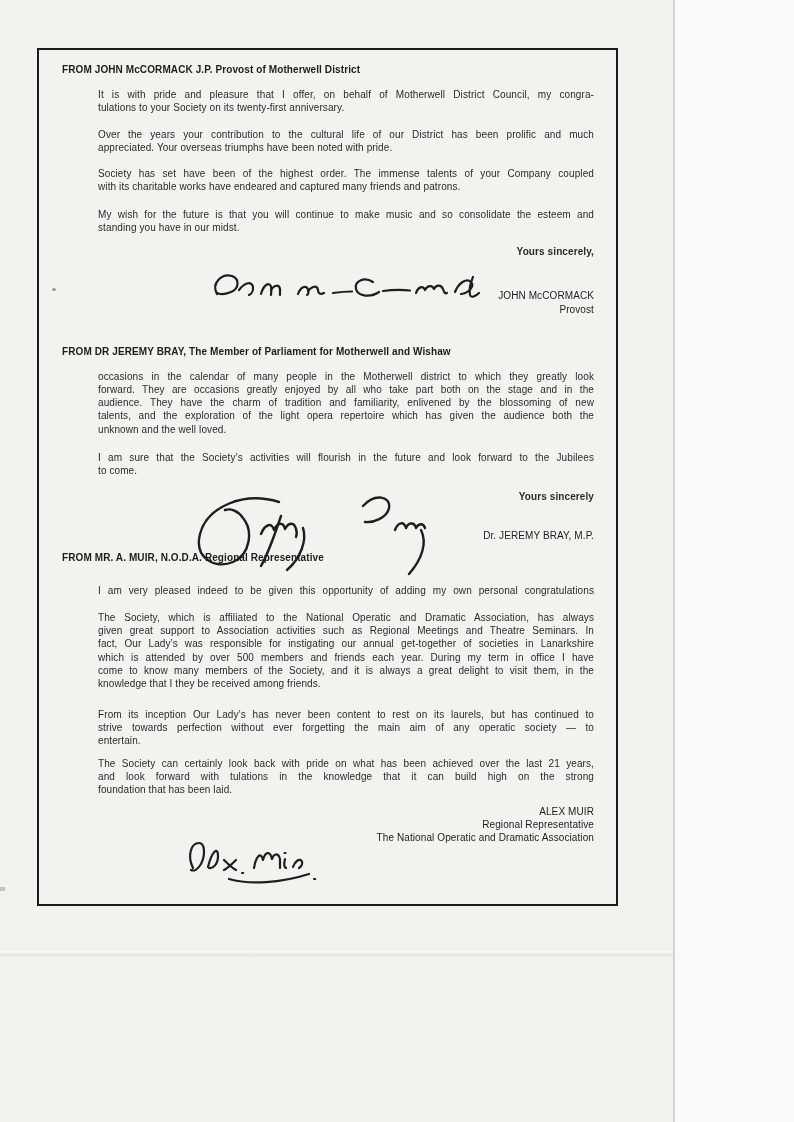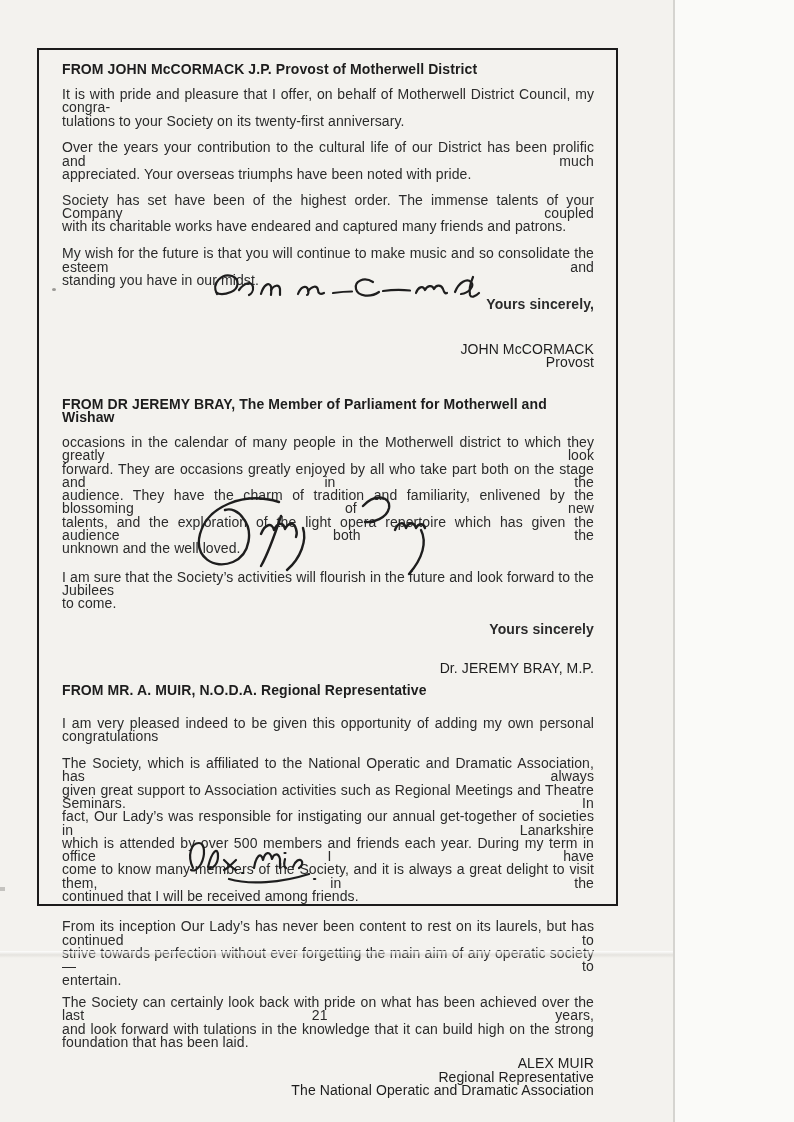--- a/index.html
+++ b/index.html
@@ -21,25 +21,25 @@
     background:#83827e;border-radius:50%;opacity:.8;
   }
   .edge-dash{
     position:absolute;left:0;top:887px;width:5px;height:4px;
     background:#a5a4a0;opacity:.6;
   }
   .frame{
     position:absolute;left:37px;top:48px;width:581px;height:858px;
     border:2px solid #1b1b1b;box-sizing:border-box;
     padding:0 22px 0 23px;
-    font-size:14px;line-height:13.3px;color:#2b2b2b;letter-spacing:.1px;
+    font-size:10px;line-height:13.3px;color:#2b2b2b;letter-spacing:.1px;
   }
   .letter{display:contents;}
   .lheading{font-weight:bold;color:#1d1d1d;}
-  .tline{line-height:13.3px;}
+  .tline{line-height:13.3px;margin-left:36px;}
   .jpara .tline{text-align:justify;text-align-last:justify;}
   .jpara .tline.last{text-align-last:left;}
   .rline{text-align:right;font-weight:bold;}
   .rblock{text-align:right;font-weight:normal;color:#1d1d1d;}
   .sig{position:absolute;}
   .sig path{fill:none;stroke:#1e1e1e;stroke-linecap:round;stroke-linejoin:round;}
 </style>
 </head>
 <body>
 
@@ -93,21 +93,21 @@
     <div class="lheading" style="margin-top:8.7px">FROM MR. A. MUIR,  N.O.D.A. Regional Representative</div>
     <div class="jpara" style="margin-top:19.7px">
         <div class="tline">I am very pleased indeed to be given this opportunity of adding my own personal congratulations</div>
       </div>
     <div class="jpara" style="margin-top:13.4px">
         <div class="tline">The Society, which is affiliated to the National Operatic and Dramatic Association, has always</div>
         <div class="tline">given great support to Association activities such as Regional Meetings and Theatre Seminars. In</div>
         <div class="tline">fact, Our Lady’s was responsible for instigating our annual get-together of societies in Lanarkshire</div>
         <div class="tline">which is attended by over 500 members and friends each year. During my term in office I have</div>
         <div class="tline">come to know many members of the Society, and it is always a great delight to visit them, in the</div>
-        <div class="tline last">continued that I will be received among friends.</div>
+        <div class="tline last">knowledge that I they be received among friends.</div>
       </div>
     <div class="jpara" style="margin-top:17.1px">
         <div class="tline">From its inception Our Lady’s has never been content to rest on its laurels, but has continued to</div>
         <div class="tline">strive towards perfection without ever forgetting the main aim of any operatic society — to</div>
         <div class="tline last">entertain.</div>
       </div>
     <div class="jpara" style="margin-top:9.1px">
         <div class="tline">The Society can certainly look back with pride on what has been achieved over the last 21 years,</div>
         <div class="tline">and look forward with tulations in the knowledge that it can build high on the strong</div>
         <div class="tline last">foundation that has been laid.</div>

